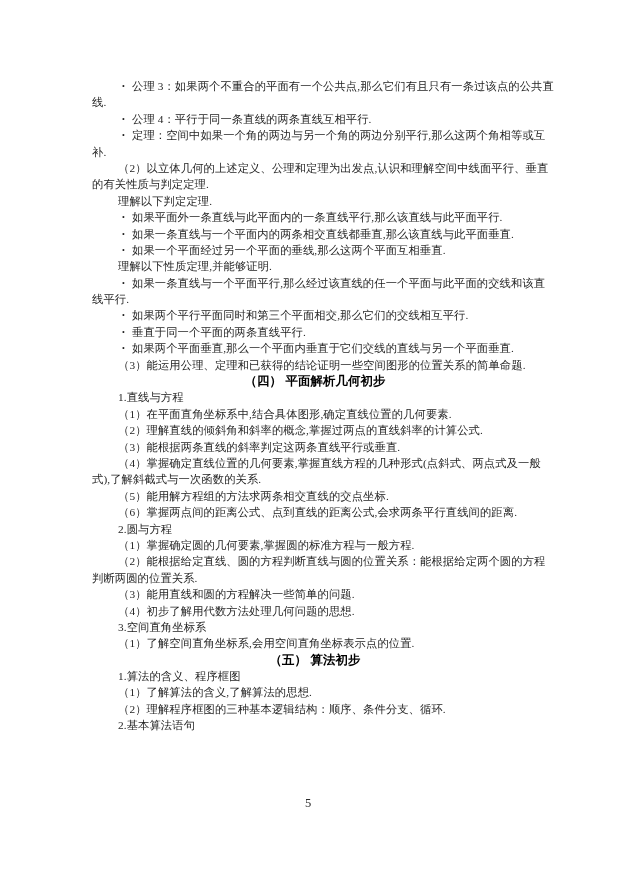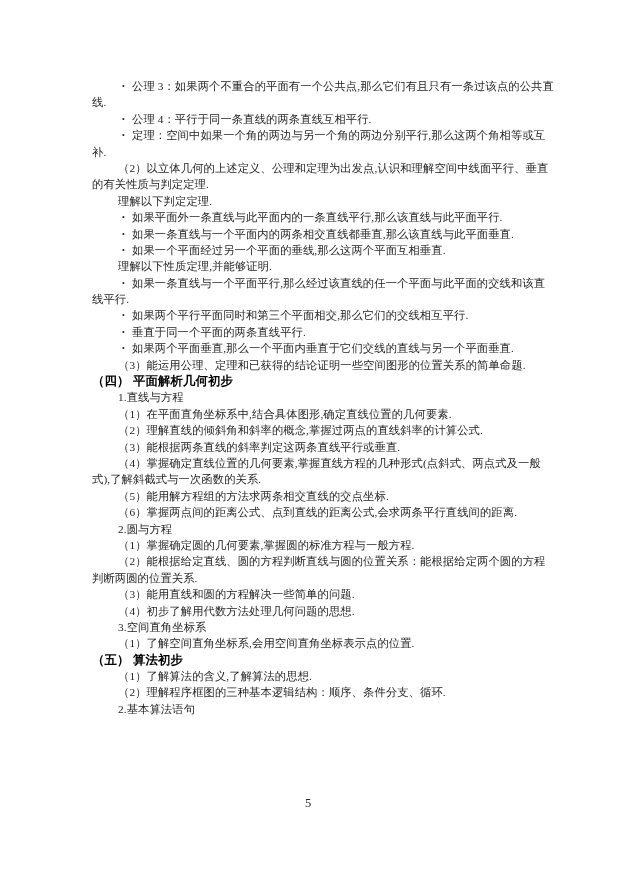--- a/index.html
+++ b/index.html
@@ -31,21 +31,21 @@
     height: 16.4px;
     color: #1f1f1f;
     white-space: nowrap;
     letter-spacing: 0.1px;
   }
   .line.flush  { padding-left: 0; }
   .line.para   { padding-left: 26px; }
   .line.bullet { padding-left: 30px; }
   .line.header {
     padding-left: 0;
-    text-align: left;
+    text-align: center;
     font-weight: bold;
     font-size: 12.4px;
     color: #000000;
     font-family: "Liberation Sans", "DejaVu Sans", sans-serif;
   }
   .bullet-marker {
     display: inline-block;
     width: 10px;
     font-size: 8px;
     vertical-align: 1px;
@@ -95,18 +95,19 @@
       <div class="line para">（6）掌握两点间的距离公式、点到直线的距离公式,会求两条平行直线间的距离.</div>
       <div class="line para">2.圆与方程</div>
       <div class="line para">（1）掌握确定圆的几何要素,掌握圆的标准方程与一般方程.</div>
       <div class="line para">（2）能根据给定直线、圆的方程判断直线与圆的位置关系：能根据给定两个圆的方程</div>
       <div class="line flush">判断两圆的位置关系.</div>
       <div class="line para">（3）能用直线和圆的方程解决一些简单的问题.</div>
       <div class="line para">（4）初步了解用代数方法处理几何问题的思想.</div>
       <div class="line para">3.空间直角坐标系</div>
       <div class="line para">（1）了解空间直角坐标系,会用空间直角坐标表示点的位置.</div>
       <div class="line header">（五） 算法初步</div>
+      <div class="line para">1.算法的含义、程序框图</div>
       <div class="line para">（1）了解算法的含义,了解算法的思想.</div>
       <div class="line para">（2）理解程序框图的三种基本逻辑结构：顺序、条件分支、循环.</div>
       <div class="line para">2.基本算法语句</div>
     </div>
   <div class="page-number">5</div>
 </div>
 
 </body></html>

